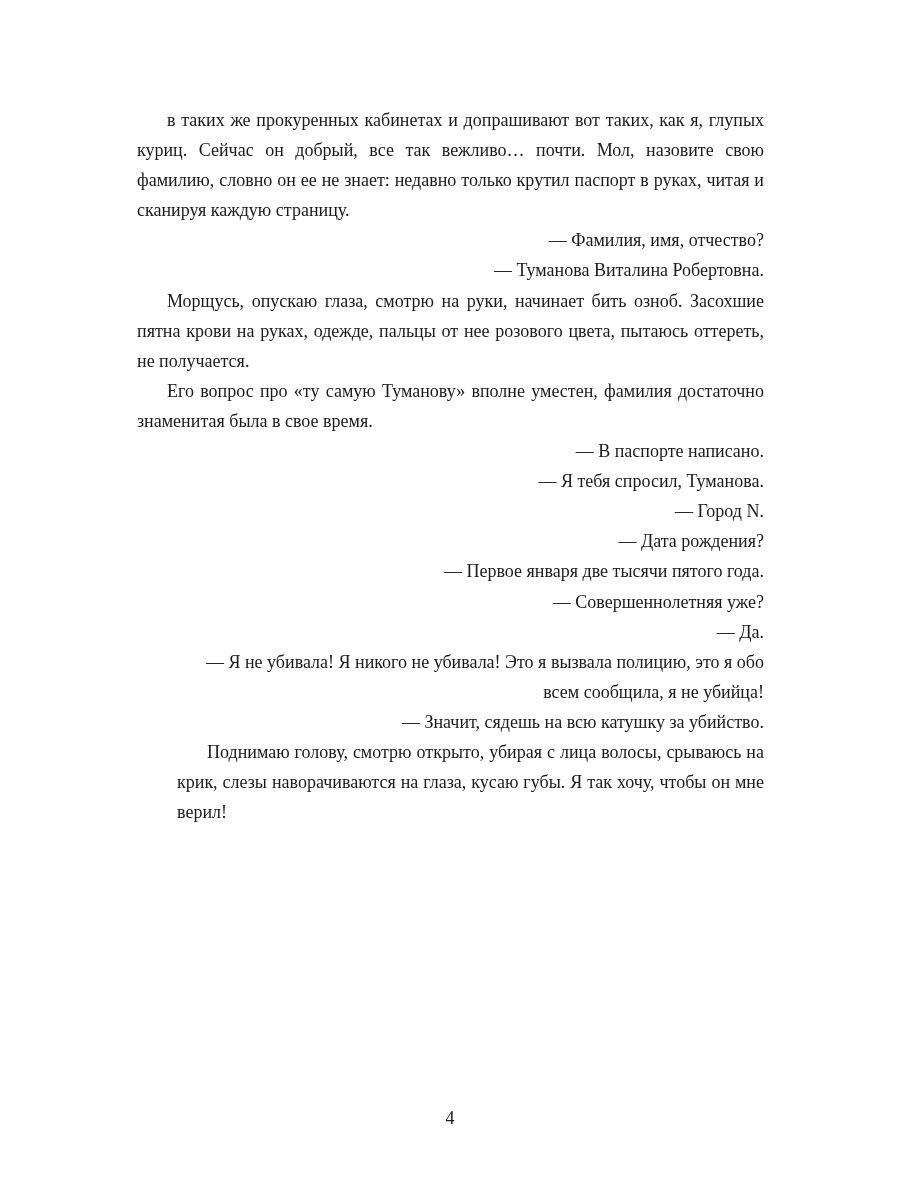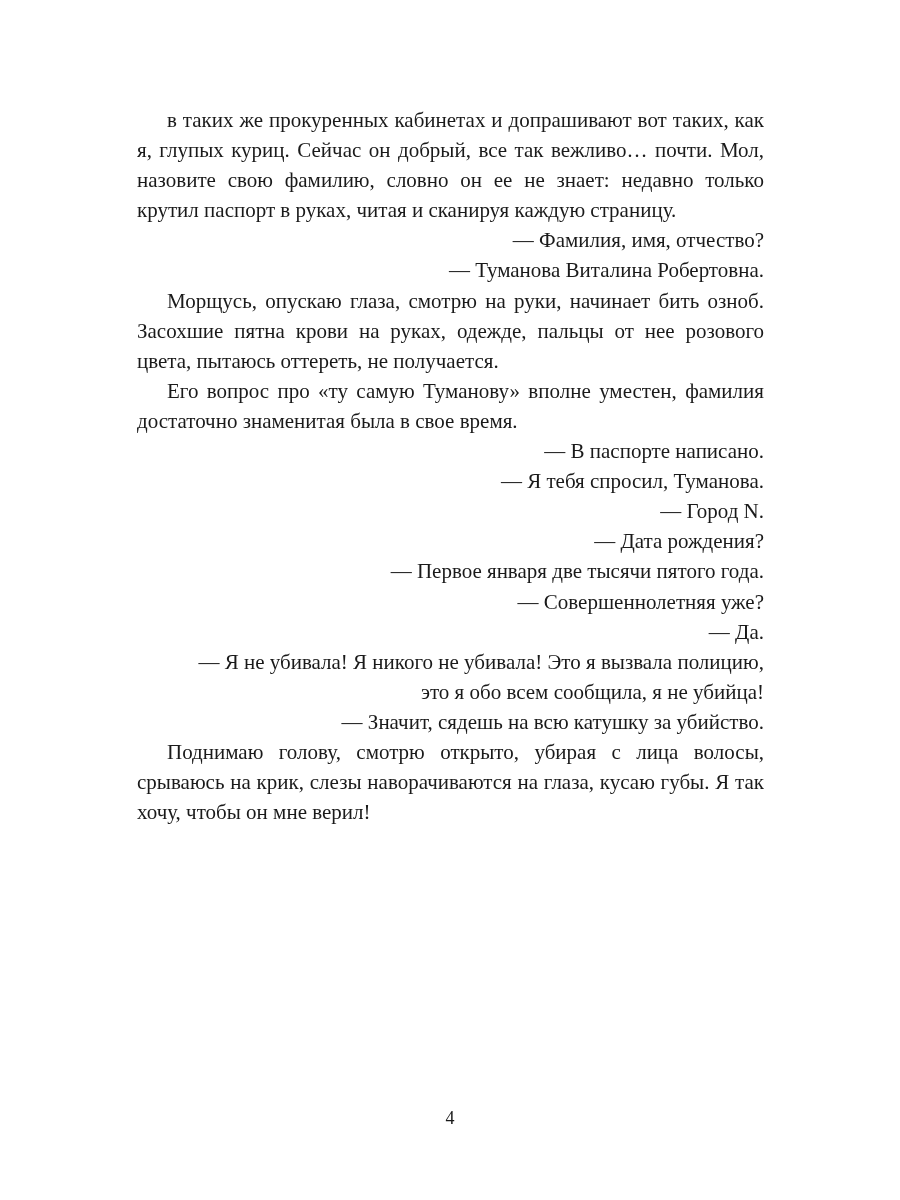--- a/index.html
+++ b/index.html
@@ -25,41 +25,42 @@
     width: 900px;
     height: 1200px;
     background: #ffffff;
   }
 
   .text-block {
     position: absolute;
     left: 137px;
     top: 105px;
     width: 627px;
-    font-size: 21px;
+    font-size: 18px;
     line-height: 30.1px;
     text-align: justify;
     text-justify: inter-word;
     hyphens: manual;
   }
 
   .para {
     margin: 0;
     text-indent: 30px;
     text-align: justify;
   }
 
   
   .para.dialogue {
     text-align: right;
   }
 
   
   .para.flow:last-child {
     margin-bottom: 0;
+    margin-left: 40px;
   }
 
   .page-number {
     position: absolute;
     left: 0;
     top: 1106px;
     width: 900px;
     text-align: center;
     font-size: 18px;
     line-height: 24px;

